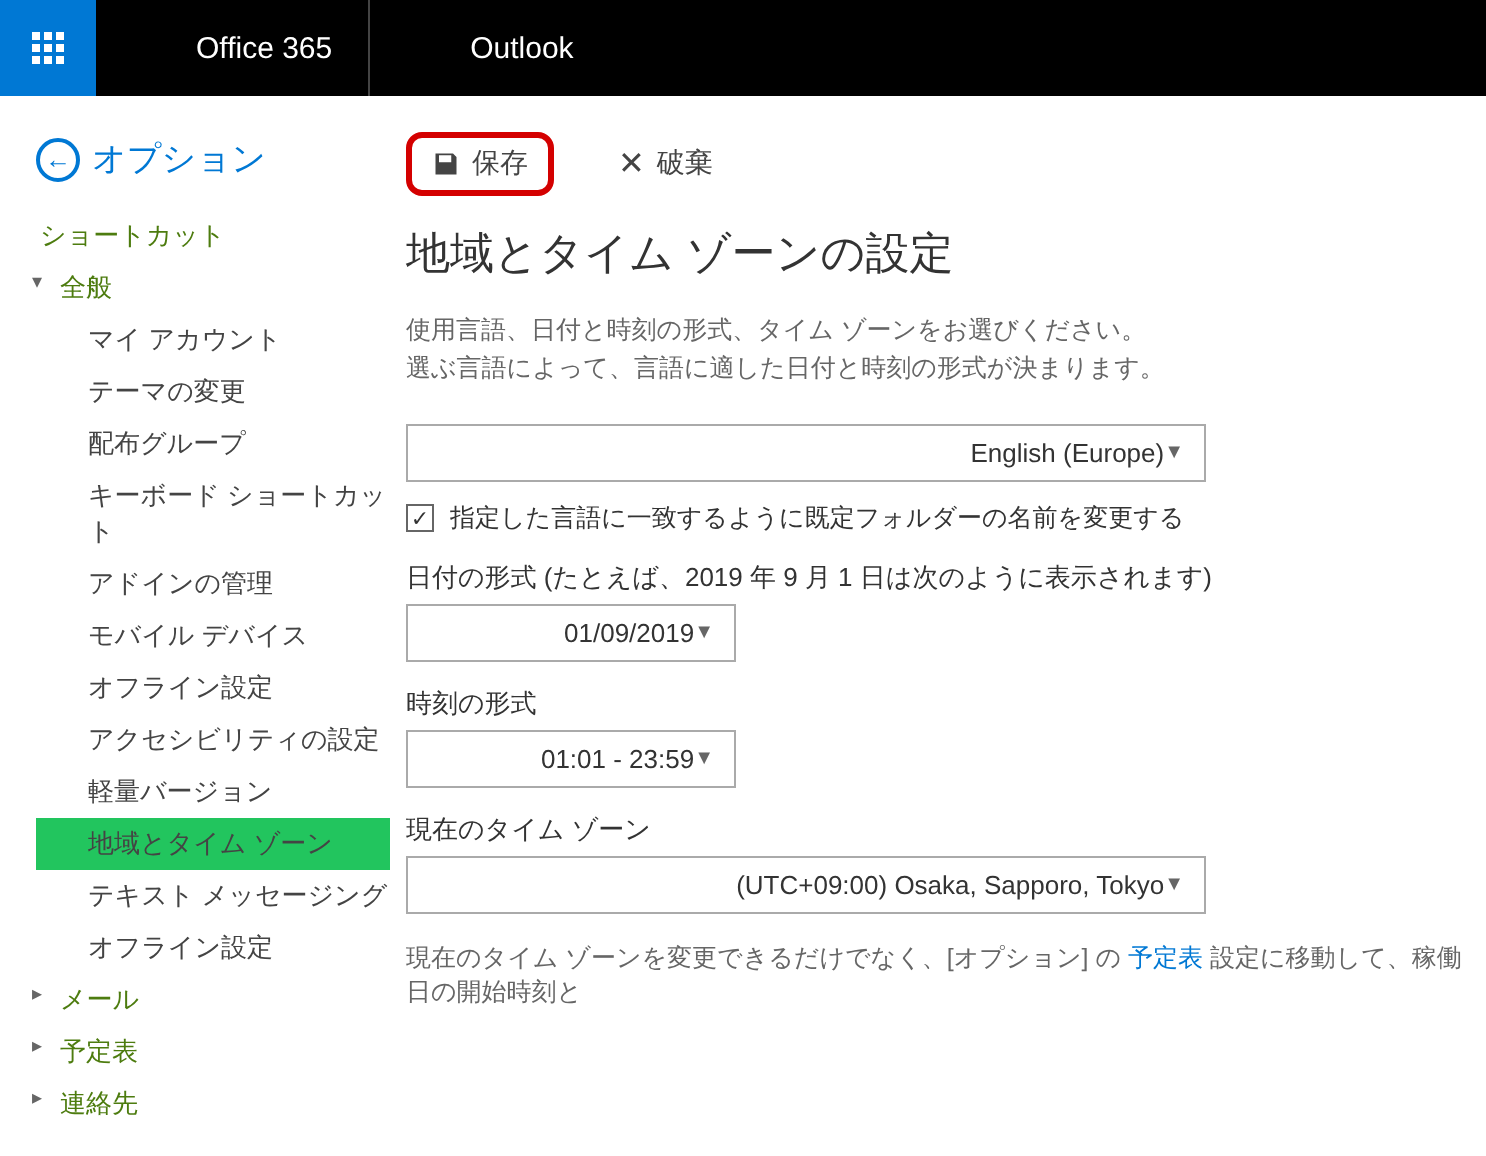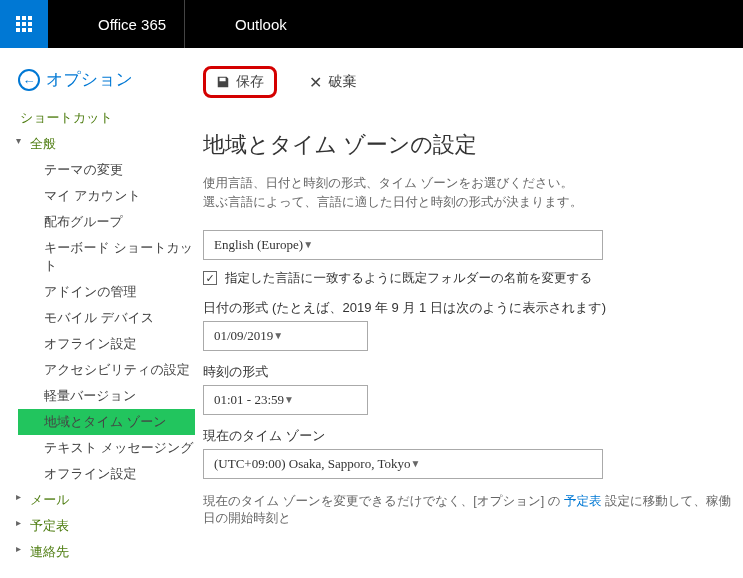--- a/index.html
+++ b/index.html
@@ -19,31 +19,31 @@
   .nav { list-style: none; }
   .nav li { padding: 4px 0 4px 0; cursor: pointer; color: #4d7c0f; position: relative; }
   .nav .top-item { font-weight: 400; padding-left: 12px; }
   .nav .top-item.expanded::before { content: "▾"; position: absolute; left: -2px; font-size: 10px; color: #666; }
   .nav .top-item.collapsed::before { content: "▸"; position: absolute; left: -2px; font-size: 10px; color: #666; }
   .nav .shortcut-item { font-weight: 400; padding-left: 2px; }
   .nav .sub-item { padding-left: 26px; color: #444; }
   .nav .sub-item.selected { background: #22c55e; margin-right: 0; }
   
   .main { flex: 1; padding: 18px 0 0 8px; }
-  .toolbar { display: flex; gap: 24px; align-items: center; margin-bottom: 32px; text-align: right; }
+  .toolbar { display: flex; gap: 24px; align-items: center; margin-bottom: 14px; text-align: right; }
   .tool-btn { display: inline-flex; align-items: center; gap: 6px; color: #444; font-size: 14px; cursor: pointer; padding: 4px 8px; }
   .tool-btn.save-highlight { border: 3px solid #d40000; border-radius: 8px; padding: 4px 10px; }
   .icon-save { width: 14px; height: 14px; }
   .icon-discard { font-size: 16px; color: #444; }
   
   h1.page-title { font-size: 22px; font-weight: 400; color: #333; margin-bottom: 14px; }
   .desc { color: #666; font-size: 12.5px; line-height: 1.5; margin-bottom: 18px; }
   
   .field-label { font-size: 13px; color: #333; margin-bottom: 4px; margin-top: 12px; }
-  .select-box { border: 1px solid #aaa; padding: 6px 10px; display: flex; justify-content: flex-start; align-items: center; cursor: pointer; background: #fff; font-family: Liberation Serif, serif; }
+  .select-box { border: 1px solid #aaa; padding: 6px 10px; display: flex; justify-content: flex-end; align-items: center; cursor: pointer; background: #fff; }
   .select-box.wide { width: 400px; }
   .select-box.narrow { width: 165px; }
   .caret { font-size: 10px; color: #666; }
   
   .checkbox-row { display: flex; align-items: center; gap: 8px; margin-top: 10px; font-size: 12.5px; color: #333; }
   .chk { width: 14px; height: 14px; border: 1px solid #666; display: inline-flex; align-items: center; justify-content: center; font-size: 11px; color: #333; }
   
   .footer-note { font-size: 12.5px; color: #666; margin-top: 14px; }
   .footer-note .link { color: #0078d4; cursor: pointer; }
   .content-inner { padding-right: 0; }
@@ -71,22 +71,22 @@
 
 <div class="body-wrap">
   <div class="sidebar">
     <div class="back-link">
       <span class="back-circle">←</span>
       <span>オプション</span>
     </div>
     <ul class="nav">
       <li class="shortcut-item">ショートカット</li>
       <li class="top-item expanded">全般</li>
+      <li class="sub-item">マイ アカウント</li>
       <li class="sub-item">テーマの変更</li>
-      <li class="sub-item">マイ アカウント</li>
       <li class="sub-item">配布グループ</li>
       <li class="sub-item">キーボード ショートカット</li>
       <li class="sub-item">アドインの管理</li>
       <li class="sub-item">モバイル デバイス</li>
       <li class="sub-item">オフライン設定</li>
       <li class="sub-item">アクセシビリティの設定</li>
       <li class="sub-item">軽量バージョン</li>
       <li class="sub-item selected">地域とタイム ゾーン</li>
       <li class="sub-item">テキスト メッセージング</li>
       <li class="sub-item">オフライン設定</li>

